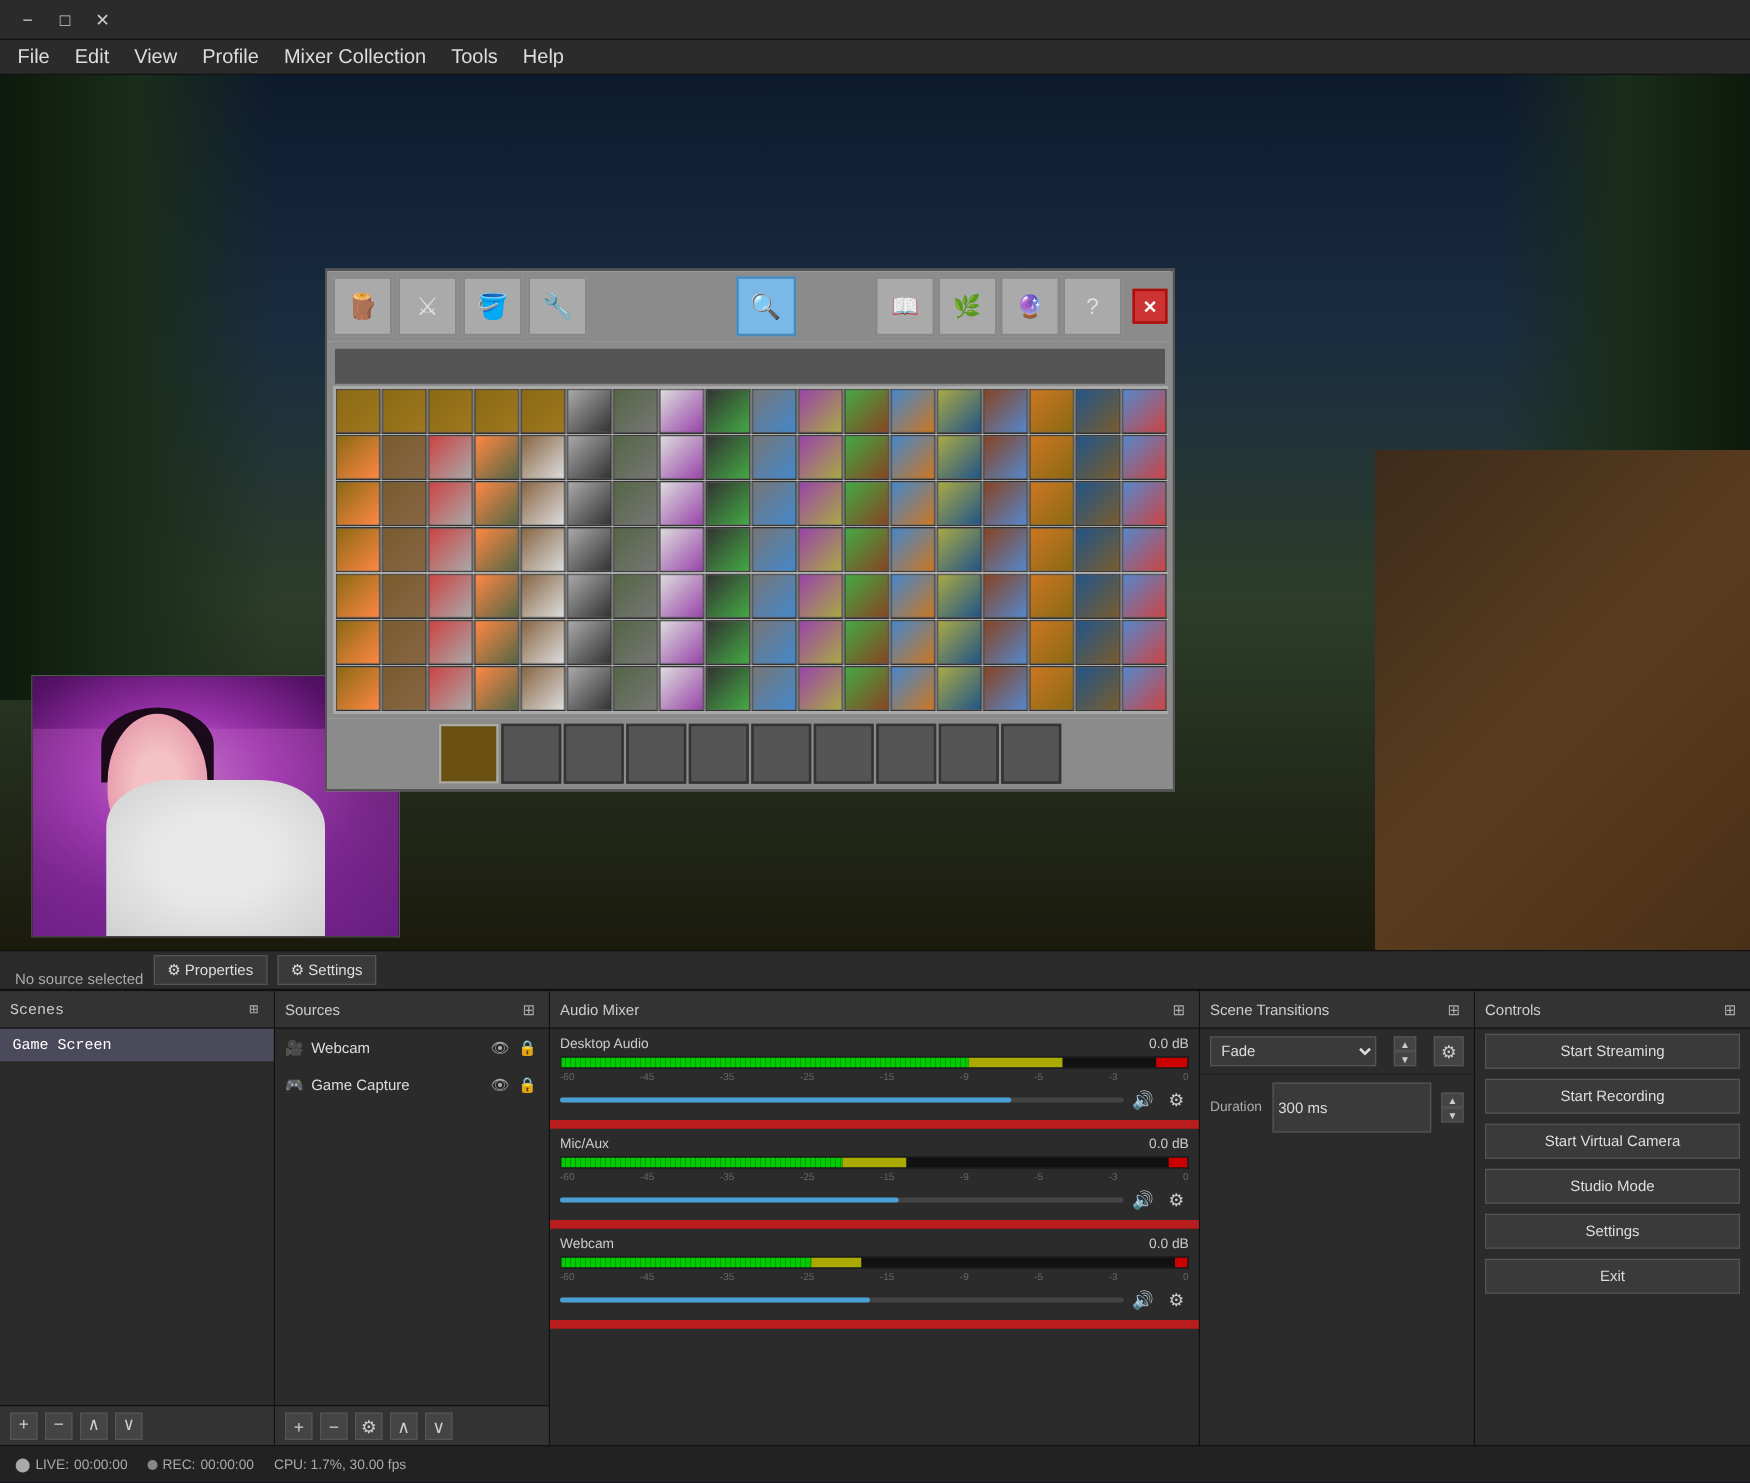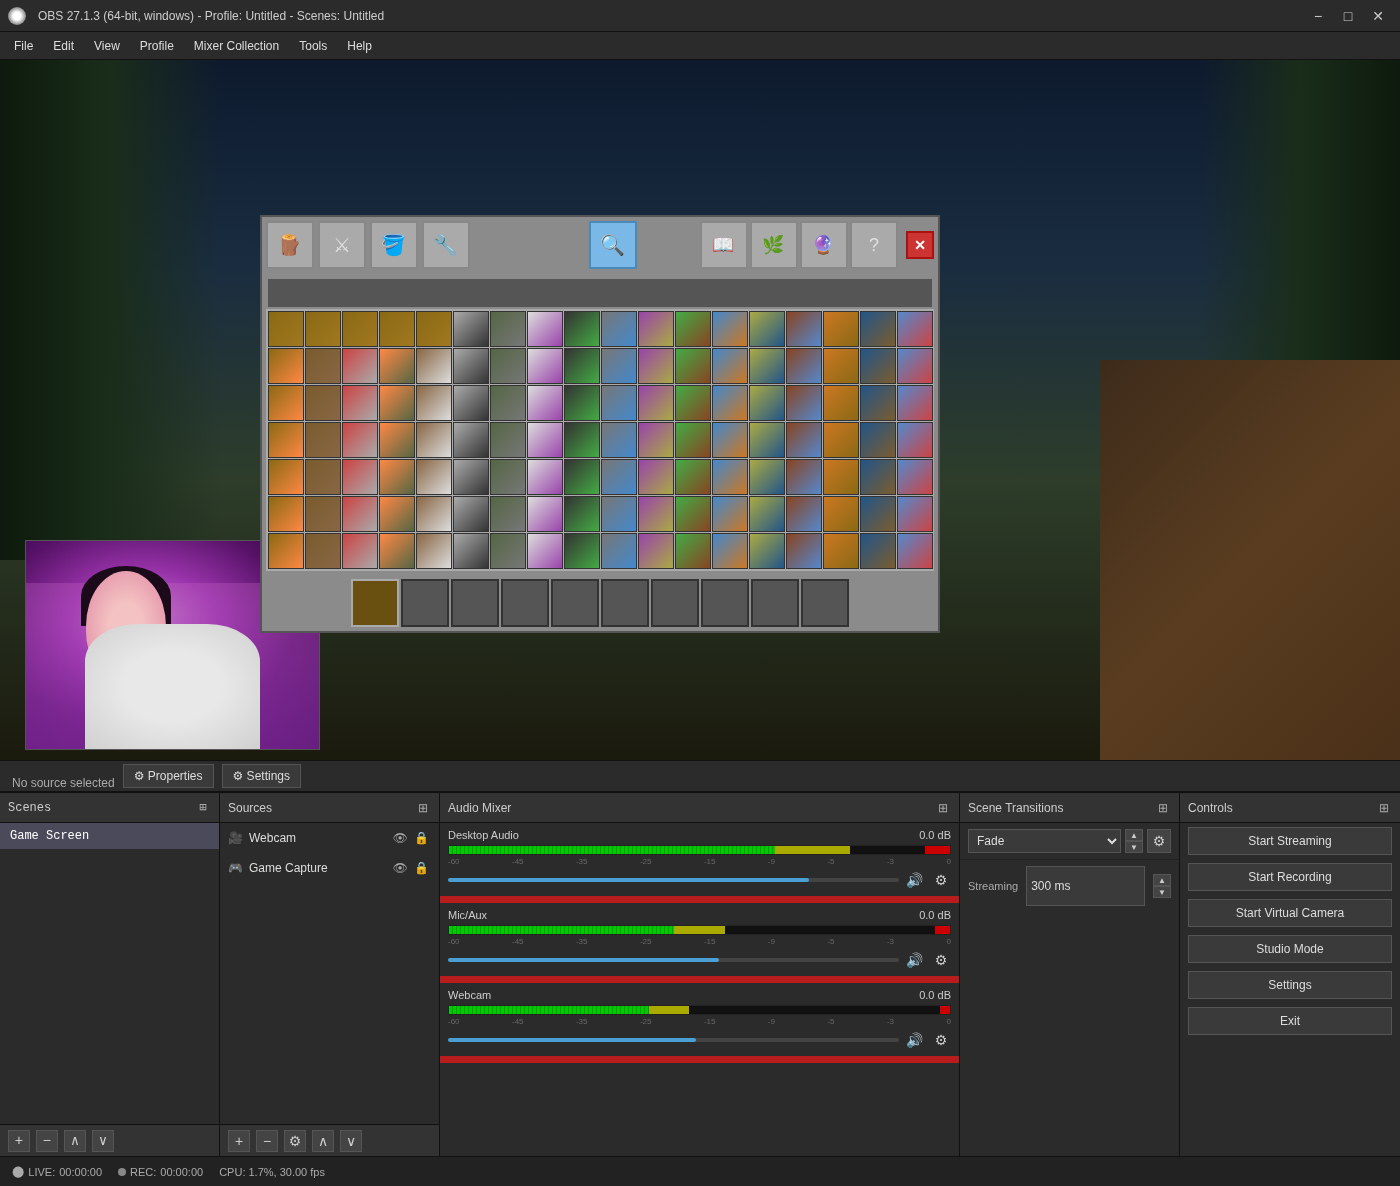--- a/index.html
+++ b/index.html
@@ -60,21 +60,21 @@
       align-items: center;
       padding: 0 4px;
       border-bottom: 1px solid #111;
       position: relative;
       z-index: 100;
     }
     .menu-item {
       padding: 4px 10px;
       cursor: pointer;
       color: #ddd;
-      font-size: 12px;
+      font-size: 16px;
     }
 
     
     #preview-area {
       width: 100%;
       height: 700px;
       position: relative;
       background: #0a0a1a;
       overflow: hidden;
     }
@@ -514,21 +514,21 @@
       background: #2b2b2b;
       border-right: 1px solid #111;
       display: flex;
       flex-direction: column;
     }
 
     .transition-select-row {
       padding: 6px 8px;
       display: flex;
       align-items: center;
-      gap: 4px;
+      gap: 14px;
       border-bottom: 1px solid #222;
     }
 
     .transition-select {
       flex: 1;
       height: 24px;
       background: #3a3a3a;
       border: 1px solid #555;
       color: #ddd;
       font-size: 12px;
@@ -706,24 +706,20 @@
     .volume-fill-blue {
       height: 100%;
       background: #4a9fd4;
       border-radius: 2px;
     }
   </style>
 </head>
 <body>
 
 <div id="titlebar">
-  <div id="titlebar-left">
-    <span class="obs-icon"></span>
-    <span id="titlebar-title">OBS 27.1.3 (64-bit, windows) - Profile: Untitled - Scenes: Untitled</span>
-  </div>
   <div id="titlebar-controls">
     <button class="title-btn">−</button>
     <button class="title-btn">□</button>
     <button class="title-btn close">✕</button>
   </div>
 </div>
 
 <div id="menubar">
   <span class="menu-item">File</span>
   <span class="menu-item">Edit</span>
@@ -1090,21 +1086,21 @@
         <option>Cut</option>
         <option>Swipe</option>
       </select>
       <div class="transition-arrows">
         <div class="arrow-btn">▲</div>
         <div class="arrow-btn">▼</div>
       </div>
       <div class="gear-btn">⚙</div>
     </div>
     <div class="duration-row">
-      <span class="duration-label">Streaming</span>
+      <span class="duration-label">Duration</span>
       <div class="duration-value">300 ms</div>
       <div class="transition-arrows">
         <div class="arrow-btn">▲</div>
         <div class="arrow-btn">▼</div>
       </div>
     </div>
   </div>
 
   <div id="controls-panel">
     <div class="panel-header">

